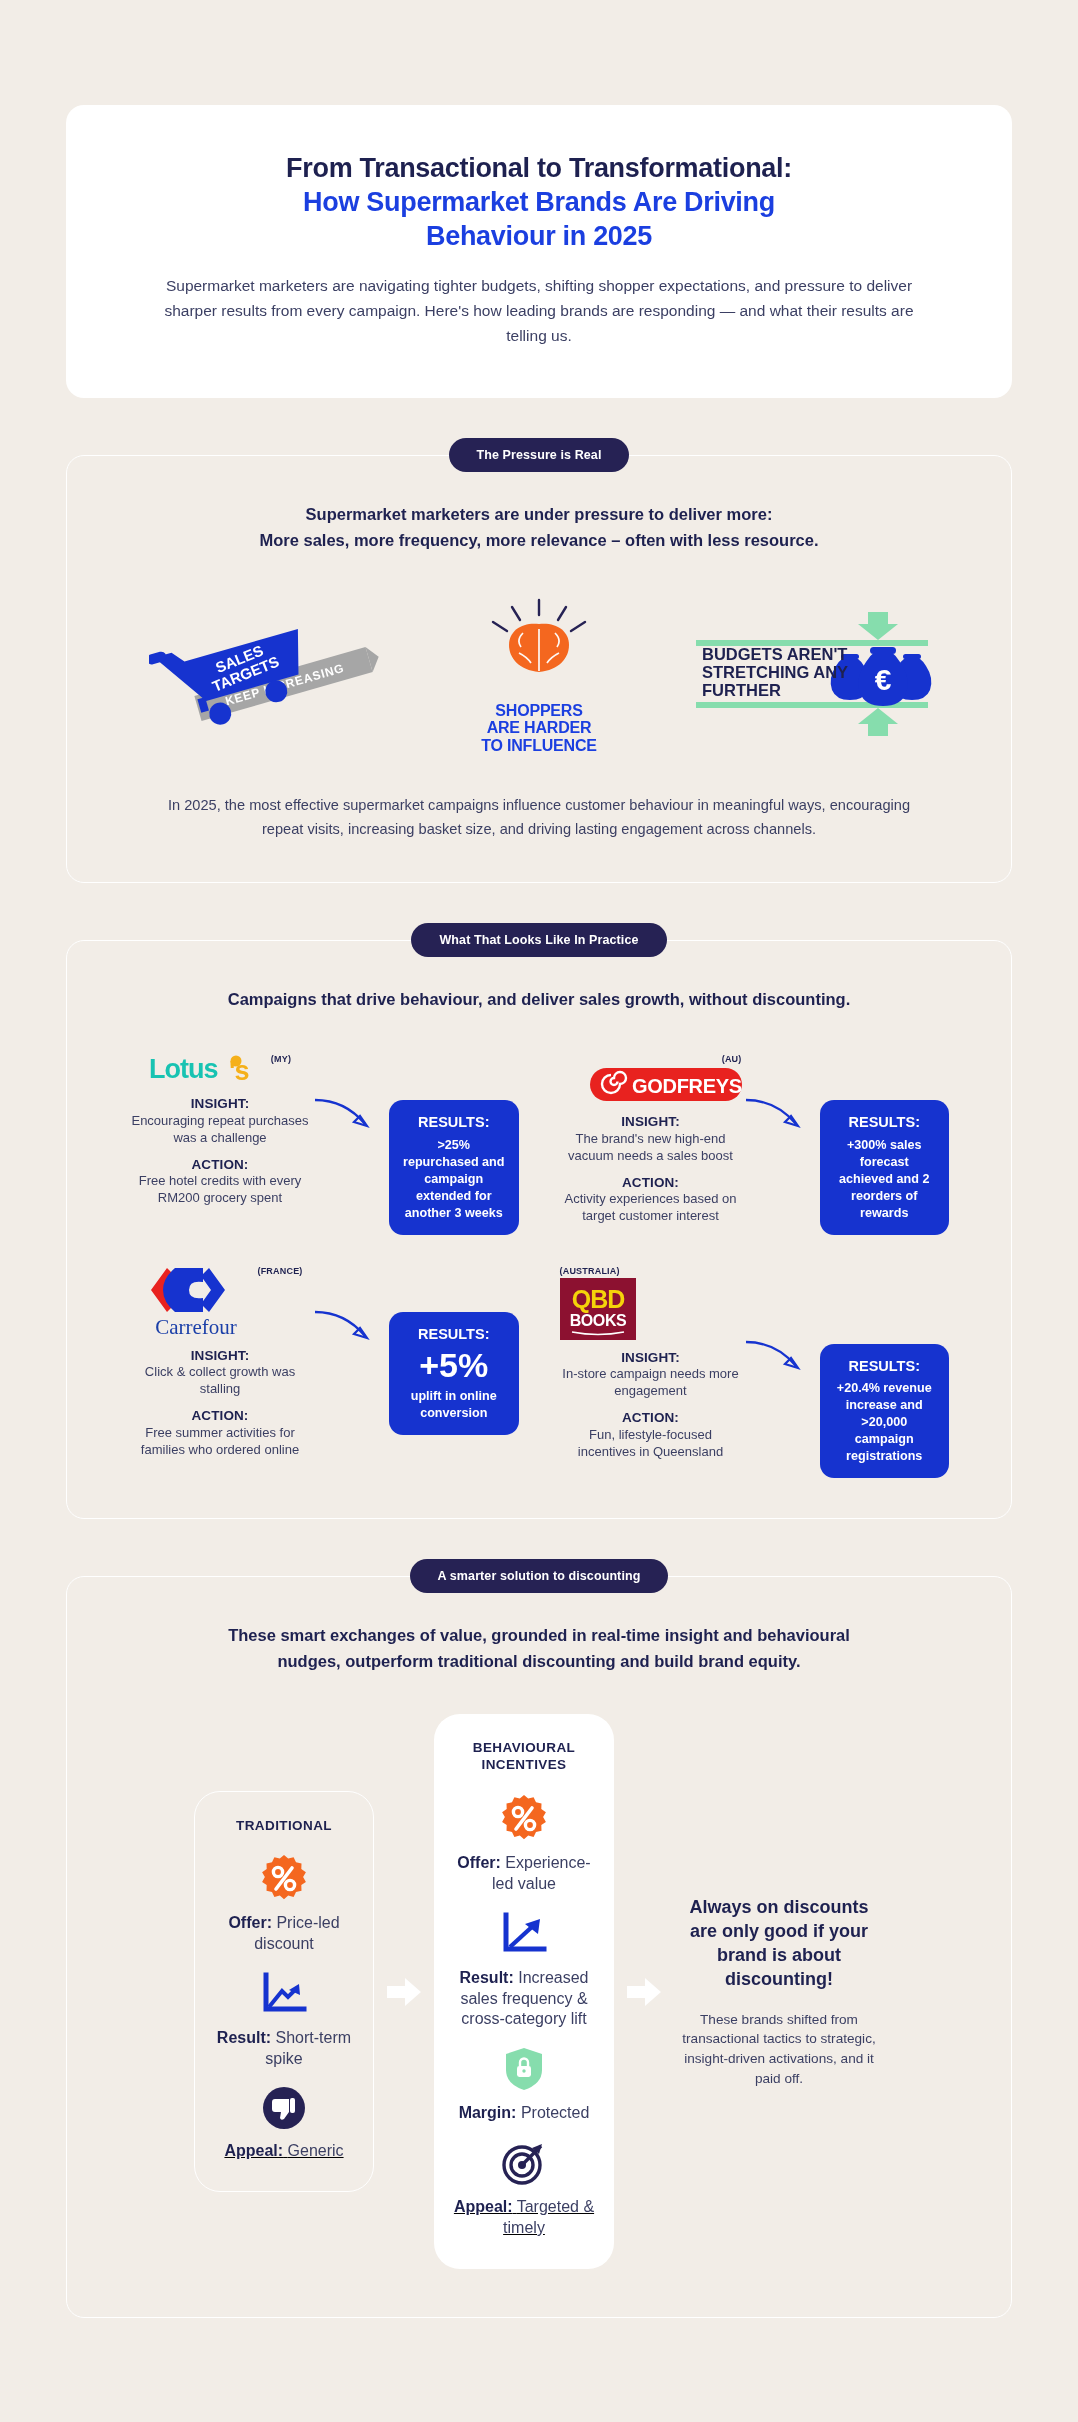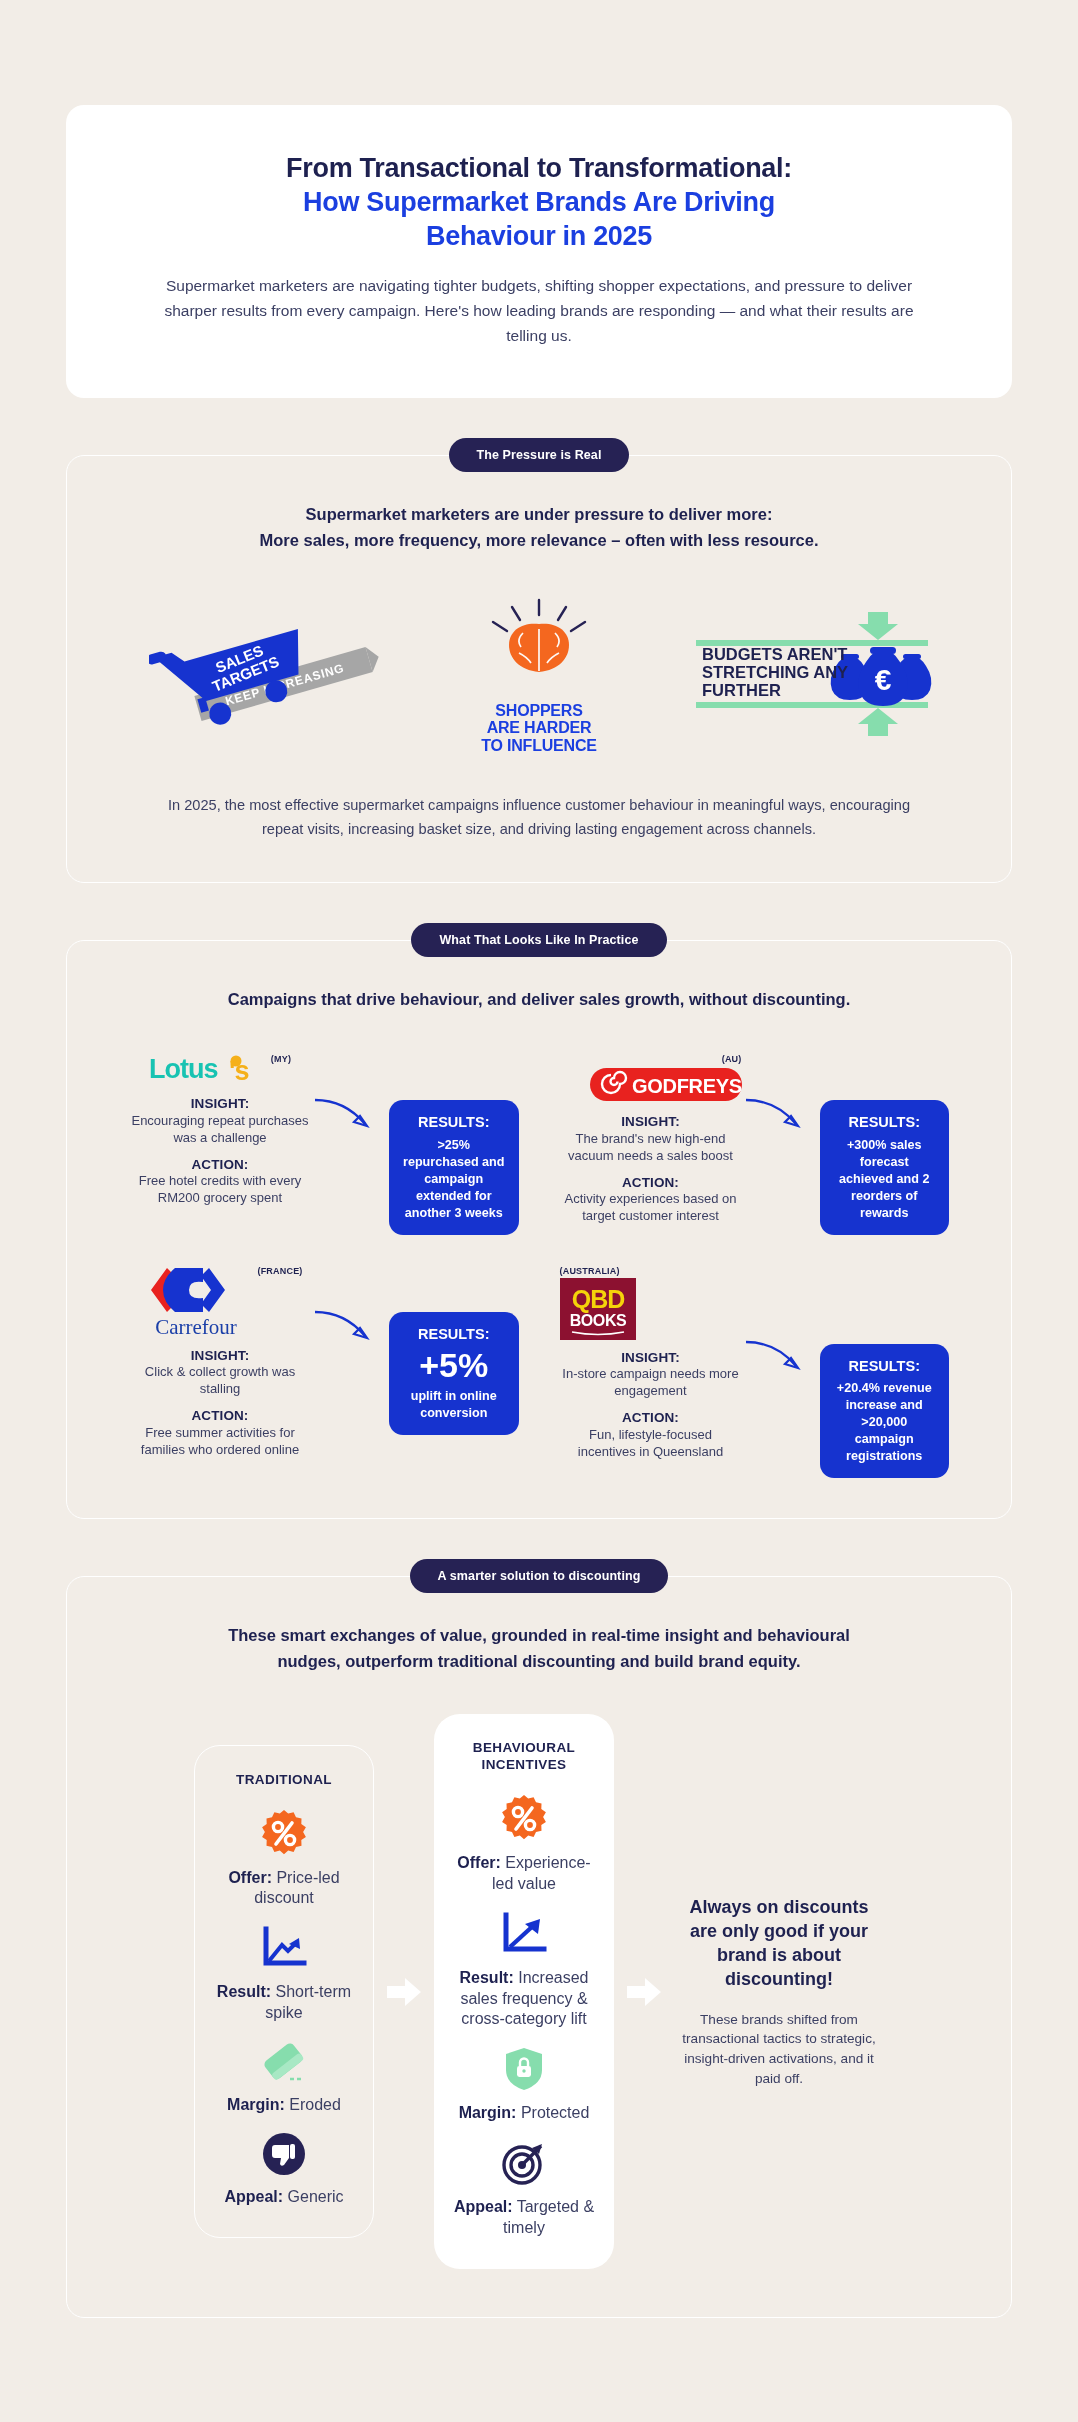--- a/index.html
+++ b/index.html
@@ -102,21 +102,21 @@
     width: 180px; border-radius: 26px; padding: 26px 14px 30px;
     text-align: center; flex: none;
   }
   .col.trad { background: #f2ede7; border: 1.6px solid #ffffff; }
   .col.beh  { background: #ffffff; }
   .col-title {
     font-size: 13.5px; font-weight: bold; color: #1e2150;
     letter-spacing: .4px; line-height: 1.25; margin-bottom: 20px;
   }
   .row-item { margin-bottom: 16px; }
-  .row-item:last-child { margin-bottom: 0; }
+  .row-item:last-child { margin-bottom: 0; text-decoration: underline; }
   .row-text {
     font-size: 16px; color: #3b3f63; line-height: 1.3; margin-top: 7px;
   }
   .row-text b { color: #1e2150; }
   .sep-arrow { flex: none; width: 40px; display: flex; justify-content: center; }
   .concl { width: 210px; flex: none; text-align: center; padding: 0 4px; }
   .concl h3 {
     font-size: 18px; font-weight: bold; color: #1e2150; line-height: 1.35;
   }
   .concl p { margin-top: 18px; font-size: 13.6px; color: #3b3f63; line-height: 1.45; }
@@ -437,35 +437,20 @@
                   <path d="M11 36 L24 20 L30 26 L39 17" stroke="#1633cf" stroke-width="4" fill="none"></path>
                   <polygon points="42,24 41,13 31,19" fill="#1633cf"></polygon>
                 </svg>
               </span>
               <div class="row-text">
                 <b>Result:</b>
                 <span>Short-term spike</span>
               </div>
             </div>
 
-            <div class="row-item">
-              <span class="icon">
-                <svg width="52" height="44" viewBox="0 0 52 44">
-                  <g transform="rotate(-38 26 22)">
-                    <rect x="8" y="10" width="36" height="22" rx="5" fill="#86ddad"></rect>
-                    <rect x="8" y="24" width="36" height="8" rx="3" fill="#a8e8c4"></rect>
-                  </g>
-                  <line x1="32" y1="39" x2="46" y2="39" stroke="#86ddad" stroke-width="2.6" stroke-dasharray="4 3"></line>
-                </svg>
-              </span>
-              <div class="row-text">
-                <b>Margin:</b>
-                <span>Eroded</span>
-              </div>
-            </div>
 
             <div class="row-item">
               <span class="icon">
                 <svg width="44" height="44" viewBox="0 0 44 44">
                   <circle cx="22" cy="22" r="21" fill="#262254"></circle>
                   <path d="M13 13 h10 l4 0 v13 l-5 7 q-3 2 -4 -1 l1 -6 h-6 q-3 0 -3 -3 v-7 q0 -3 3 -3z" fill="#ffffff"></path>
                   <rect x="28" y="12" width="5" height="15" rx="2" fill="#ffffff"></rect>
                 </svg>
               </span>
               <div class="row-text">

